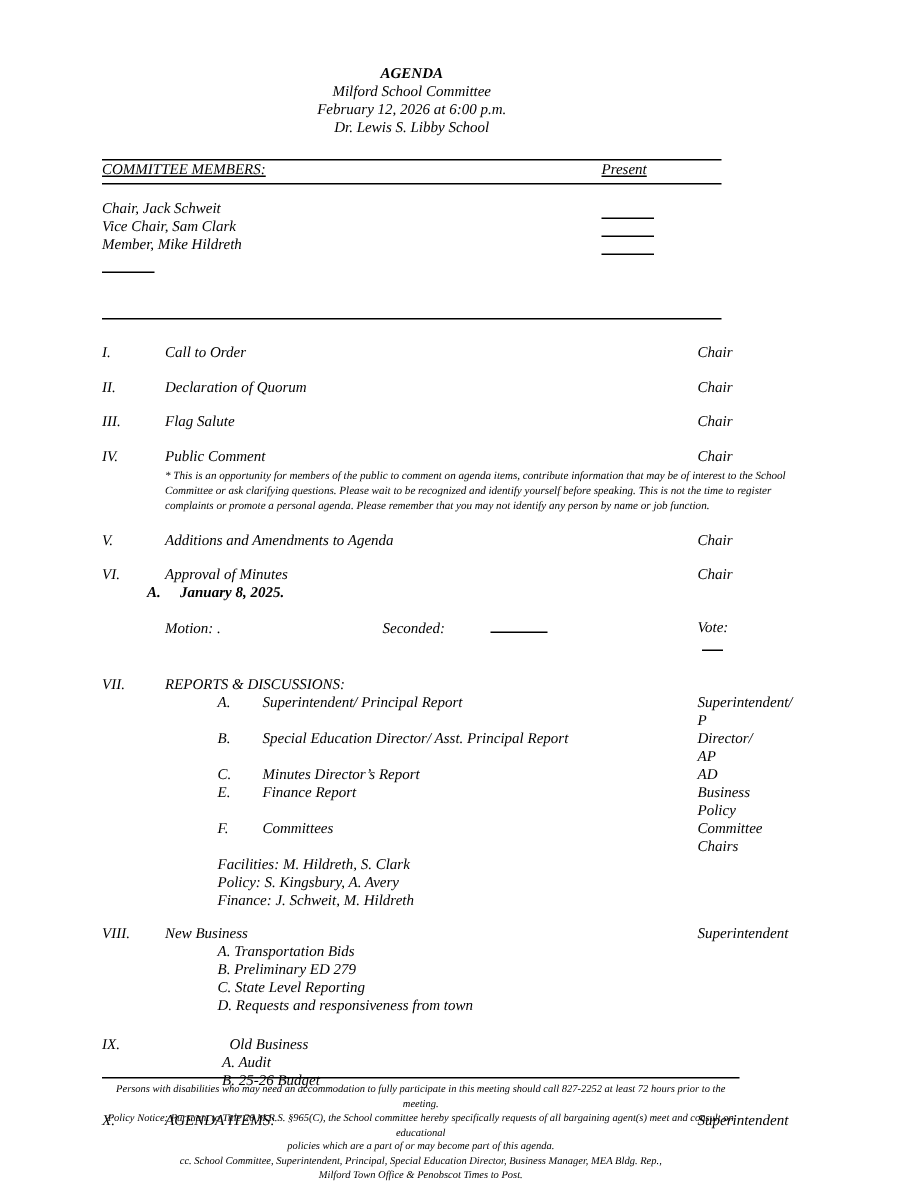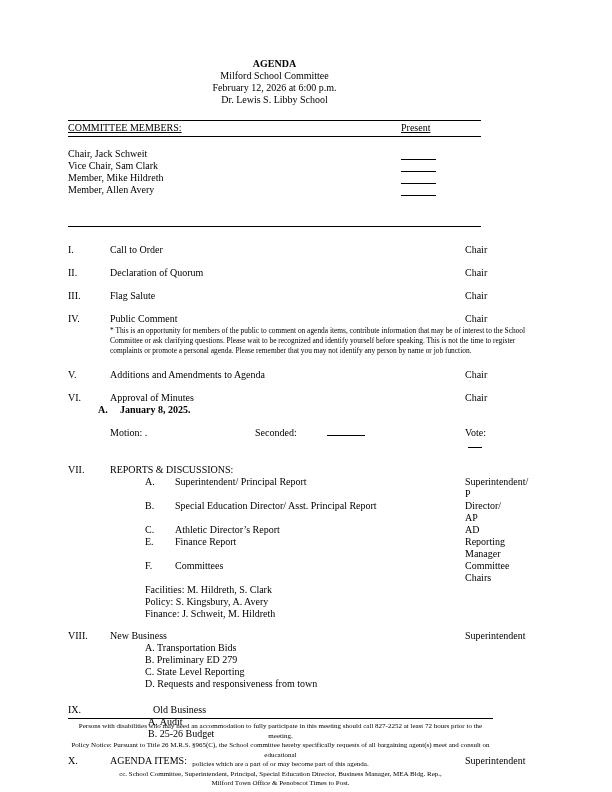--- a/index.html
+++ b/index.html
@@ -1,18 +1,18 @@
 <!DOCTYPE html>
 <html><head>
 <meta charset="utf-8">
 <style>
   * { margin:0; padding:0; box-sizing:border-box; }
   html,body { width:612px; height:792px; }
   body { background:#ffffff; font-family:"Liberation Serif", serif; color:#000; }
-  .page { position:relative; width:548px; height:792px; padding:58px 67px 0 68px; font-size:10px; line-height:12px; overflow:hidden; }
+  .page { position:relative; width:548px; height:792px; padding:44px 67px 0 68px; font-size:10px; line-height:12px; overflow:hidden;font-style:italic; }
 
   .doc-header { text-align:center; }
   .bold { font-weight:bold; }
   .u { text-decoration:underline; }
 
   .members-head { display:grid; grid-template-columns:1fr 80px; margin-top:14px;
                   border-top:1px solid #000; border-bottom:1px solid #000; padding:1px 0 2px; }
   .members-list { margin-top:11px; }
   .member-row { display:grid; grid-template-columns:1fr 80px; height:12px; align-items:end; }
   .blank { display:inline-block; border-bottom:1px solid #000; height:9px; vertical-align:baseline; }
@@ -64,21 +64,20 @@
     </div>
     <div class="member-row">
       <span>Vice Chair, Sam Clark</span>
       <span class="blank w35"></span>
     </div>
     <div class="member-row">
       <span>Member, Mike Hildreth</span>
       <span class="blank w35"></span>
     </div>
     <div class="member-row">
-      <span>Member, Allen Avery</span>
       <span class="blank w35"></span>
     </div>
   </div>
 
   <hr class="rule">
 
   <div class="row mt17">
     <span>I.</span>
     <span>Call to Order</span>
     <span>Chair</span>
@@ -137,27 +136,27 @@
     <span class="sub-pad"><span class="sub-letter">A.</span><span>Superintendent/ Principal  Report</span></span>
     <span>Superintendent/ P</span>
   </div>
   <div class="row">
     <span></span>
     <span class="sub-pad"><span class="sub-letter">B.</span><span>Special Education Director/ Asst. Principal Report</span></span>
     <span>Director/ AP</span>
   </div>
   <div class="row">
     <span></span>
-    <span class="sub-pad"><span class="sub-letter">C.</span><span>Athletic Director’s Report</span></span>
+    <span class="sub-pad"><span class="sub-letter">C.</span><span>Minutes Director’s Report</span></span>
     <span>AD</span>
   </div>
   <div class="row">
     <span></span>
     <span class="sub-pad"><span class="sub-letter">E.</span><span>Finance Report</span></span>
-    <span>Reporting Manager</span>
+    <span>Business Policy</span>
   </div>
   <div class="row">
     <span></span>
     <span class="sub-pad"><span class="sub-letter">F.</span><span>Committees</span></span>
     <span>Committee Chairs</span>
   </div>
   <div class="row">
     <span></span>
     <span class="sub-pad">Facilities: M. Hildreth, S. Clark</span>
     <span></span>

